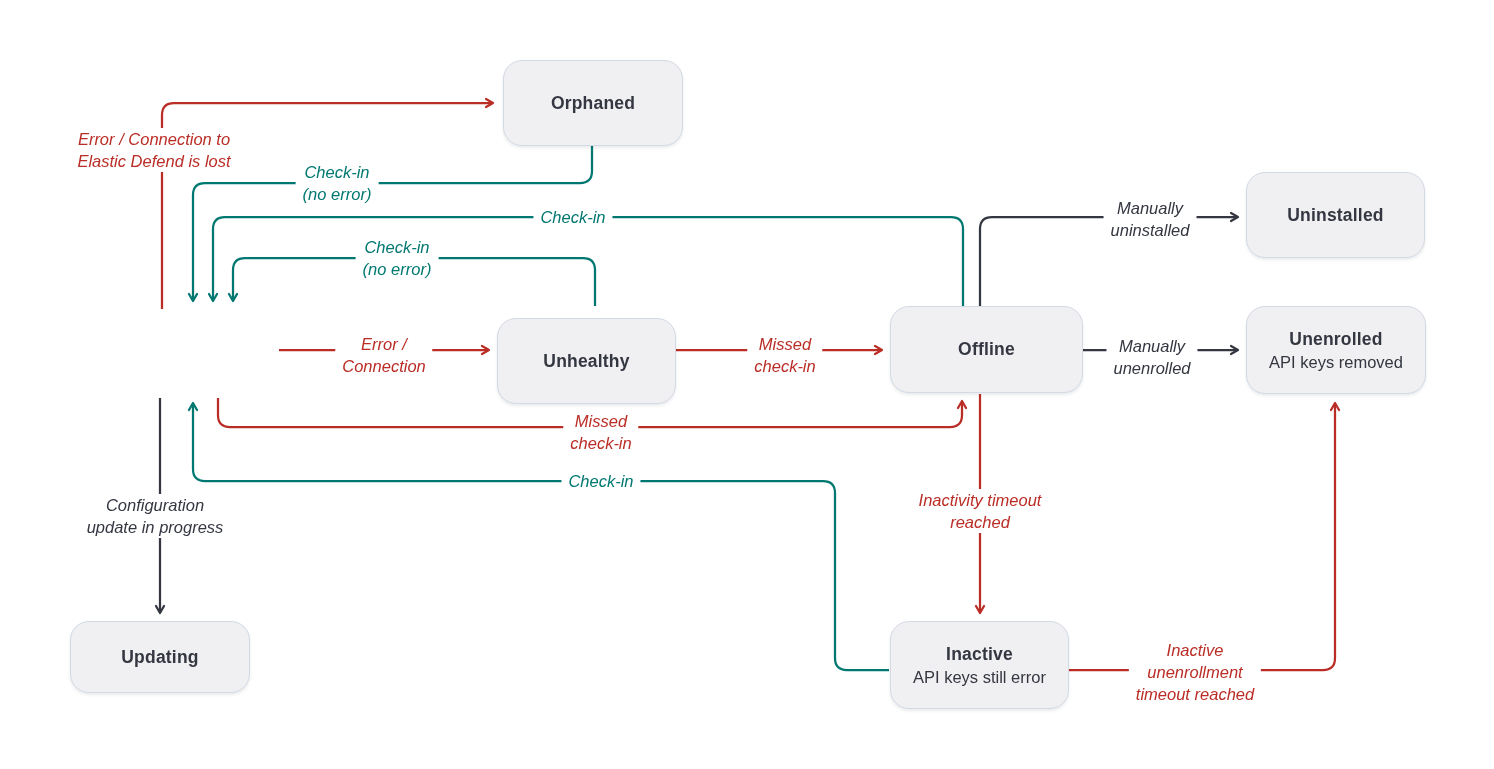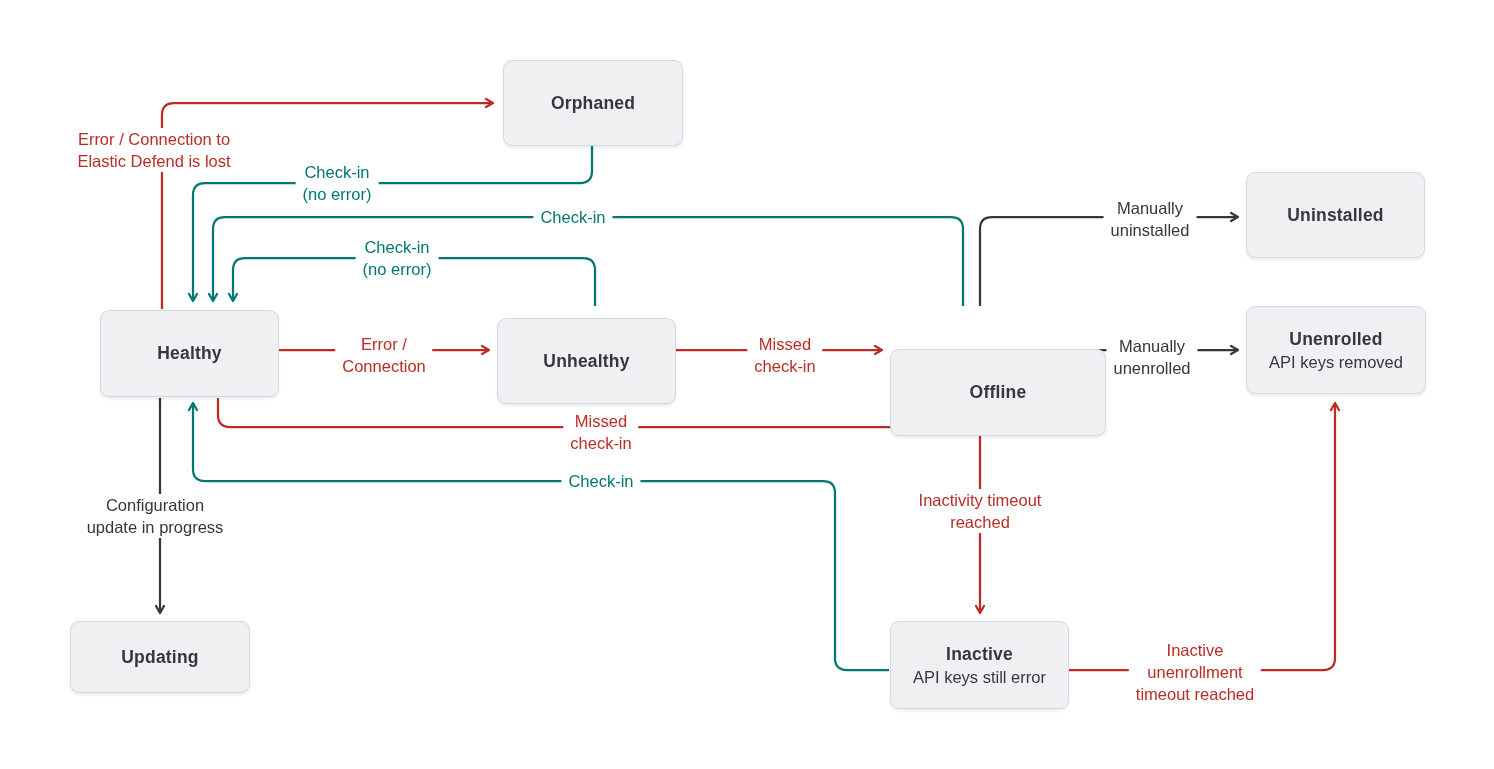--- a/index.html
+++ b/index.html
@@ -15,32 +15,32 @@
   #edges{position:absolute;left:0;top:0;z-index:1;}
   #edges path.e{fill:none;stroke-width:2.25px;stroke-linecap:butt;}
   #edges path.c-red, #arrow-red path{stroke:var(--red);}
   #edges path.c-teal, #arrow-teal path{stroke:var(--teal);}
   #edges path.c-dark, #arrow-dark path{stroke:var(--dark);}
   marker path{fill:none;stroke-width:2.25px;stroke-linecap:round;stroke-linejoin:round;}
 
   .edge-label{
     position:absolute; z-index:2; transform:translate(-50%,0);
     background:var(--background); padding:0 7px;
-    font-size:16.5px; line-height:22px; text-align:center; white-space:pre-line;
+    font-size:16.5px; line-height:22px; text-align:center; white-space:pre-line;font-style:italic;
   }
   .lab-red{color:var(--red);}
   .lab-teal{color:var(--teal);}
   .lab-dark{color:var(--dark);}
 
   .node{
     position:absolute; z-index:3; box-sizing:border-box;
     width:180px; height:88px;
     background:var(--node-fill);
     border:1.5px solid var(--node-border);
-    border-radius:9px;
+    border-radius:19px;
     display:flex; flex-direction:column; align-items:center; justify-content:center;
     box-shadow:0 2px 3px rgba(52,55,65,0.10);
   }
   .node .title{font-weight:700; font-size:17.5px; color:var(--node-text); letter-spacing:.2px;}
   .node .subtitle{font-weight:400; font-size:16.5px; color:var(--node-text); margin-top:3px;}
 </style>
 </head>
 <body>
 
 <div id="canvas">
@@ -108,29 +108,26 @@
   <div class="edge-label lab-red" style="left:980px; top:489px;">Inactivity timeout
 reached</div>
   <div class="edge-label lab-red" style="left:1195px; top:639px;">Inactive
 unenrollment
 timeout reached</div>
 
   <div class="node" style="left:503px; top:60px; width:180px; height:86px;">
     <div class="title">Orphaned</div>
   </div>
 
-  <div class="node" style="left:100px; top:310px; width:179px; height:87px;">
-    <div class="title">Healthy</div>
-  </div>
 
   <div class="node" style="left:497px; top:318px; width:179px; height:86px;">
     <div class="title">Unhealthy</div>
   </div>
 
-  <div class="node" style="left:890px; top:306px; width:216px; height:87px;margin-top:43px;">
+  <div class="node" style="left:890px; top:306px; width:193px; height:87px;">
     <div class="title">Offline</div>
   </div>
 
   <div class="node" style="left:1246px; top:172px; width:179px; height:86px;">
     <div class="title">Uninstalled</div>
   </div>
 
   <div class="node" style="left:1246px; top:306px; width:180px; height:88px;">
     <div class="title">Unenrolled</div>
     <div class="subtitle">API keys removed</div>

